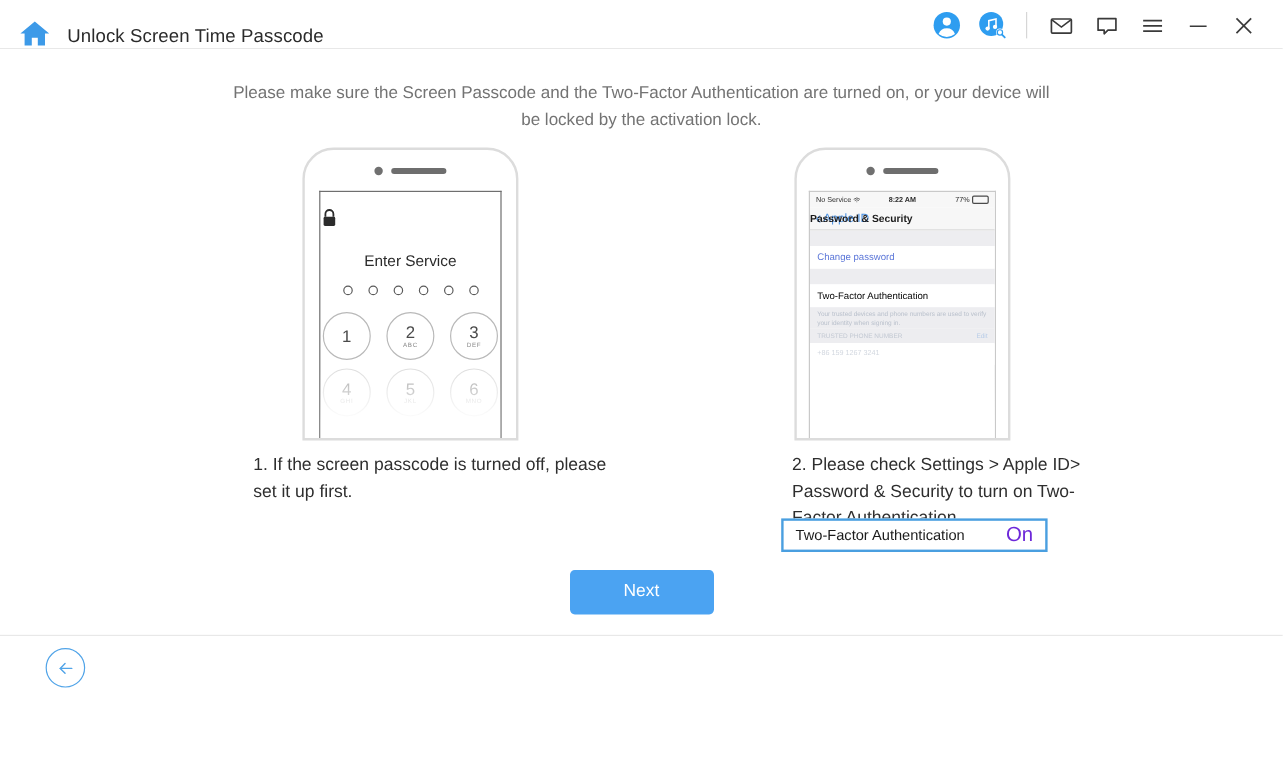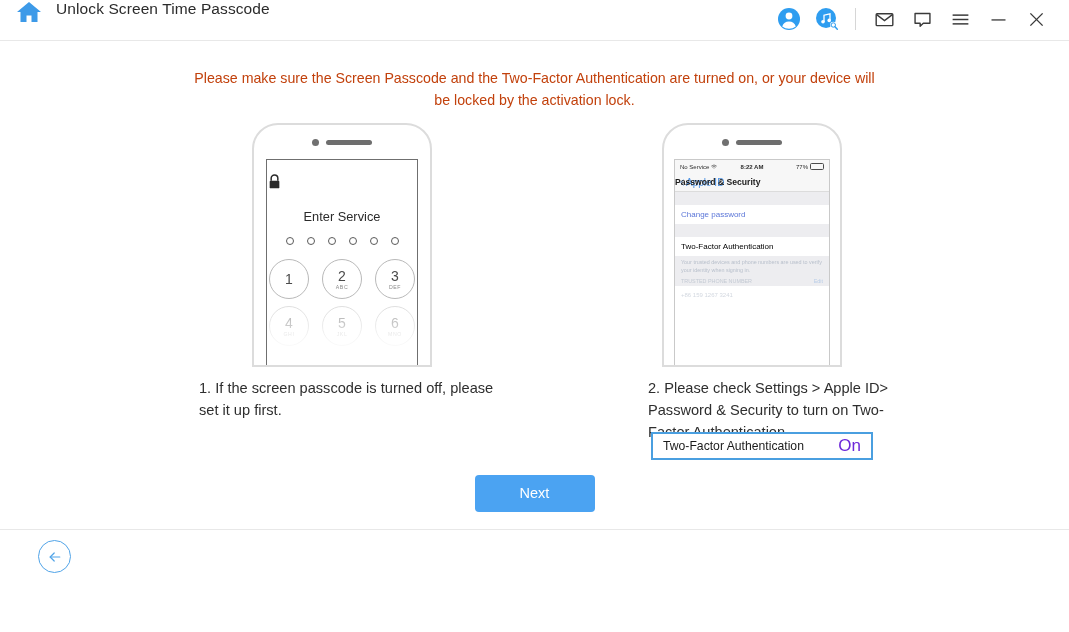--- a/index.html
+++ b/index.html
@@ -8,21 +8,21 @@
     background: #ffffff;
     font-family: "Liberation Sans", sans-serif;
     overflow: hidden;
   }
 
   
   .titlebar {
     position: relative;
     height: 41px;
     display: flex;
-    align-items: flex-start;
+    align-items: flex-end;
     background: #ffffff;
     border-bottom: 1px solid #e8e8e8;
     padding: 0 14px 0 16px;
   }
   .home-icon { width: 26px; height: 24px; flex: 0 0 auto; }
   .app-title {
     margin-left: 14px;
     font-size: 15.5px;
     color: #2b2b2b;
     letter-spacing: .1px;
@@ -56,21 +56,21 @@
     font-size: 25.5px;
     color: #222222;
     font-weight: 400;
     letter-spacing: .1px;
     margin-bottom: 12px;
   }
   .page-subtitle {
     text-align: center;
     font-size: 14.2px;
     line-height: 22px;
-    color: #c2410c;
+    color: #737373;
     width: 690px;
     margin: 0 auto;
   }
 
   
   .phones {
     position: relative;
     margin-top: 12px;
     height: 244px;
   }
@@ -248,20 +248,21 @@
     background: linear-gradient(to bottom, rgba(255,255,255,0), #ffffff 75%);
     pointer-events: none;
     z-index: 7;
   }
 
   
   .captions {
     position: relative;
     margin-top: 10px;
     height: 92px;
+    margin-left: 12px;
   }
   .caption {
     position: absolute;
     font-size: 14.6px;
     line-height: 22px;
     color: #2e2e2e;
   }
   .caption.c1 { left: 199px; top: 0px; width: 300px; }
   .caption.c2 { left: 648px; top: 0px; width: 264px; }
 

